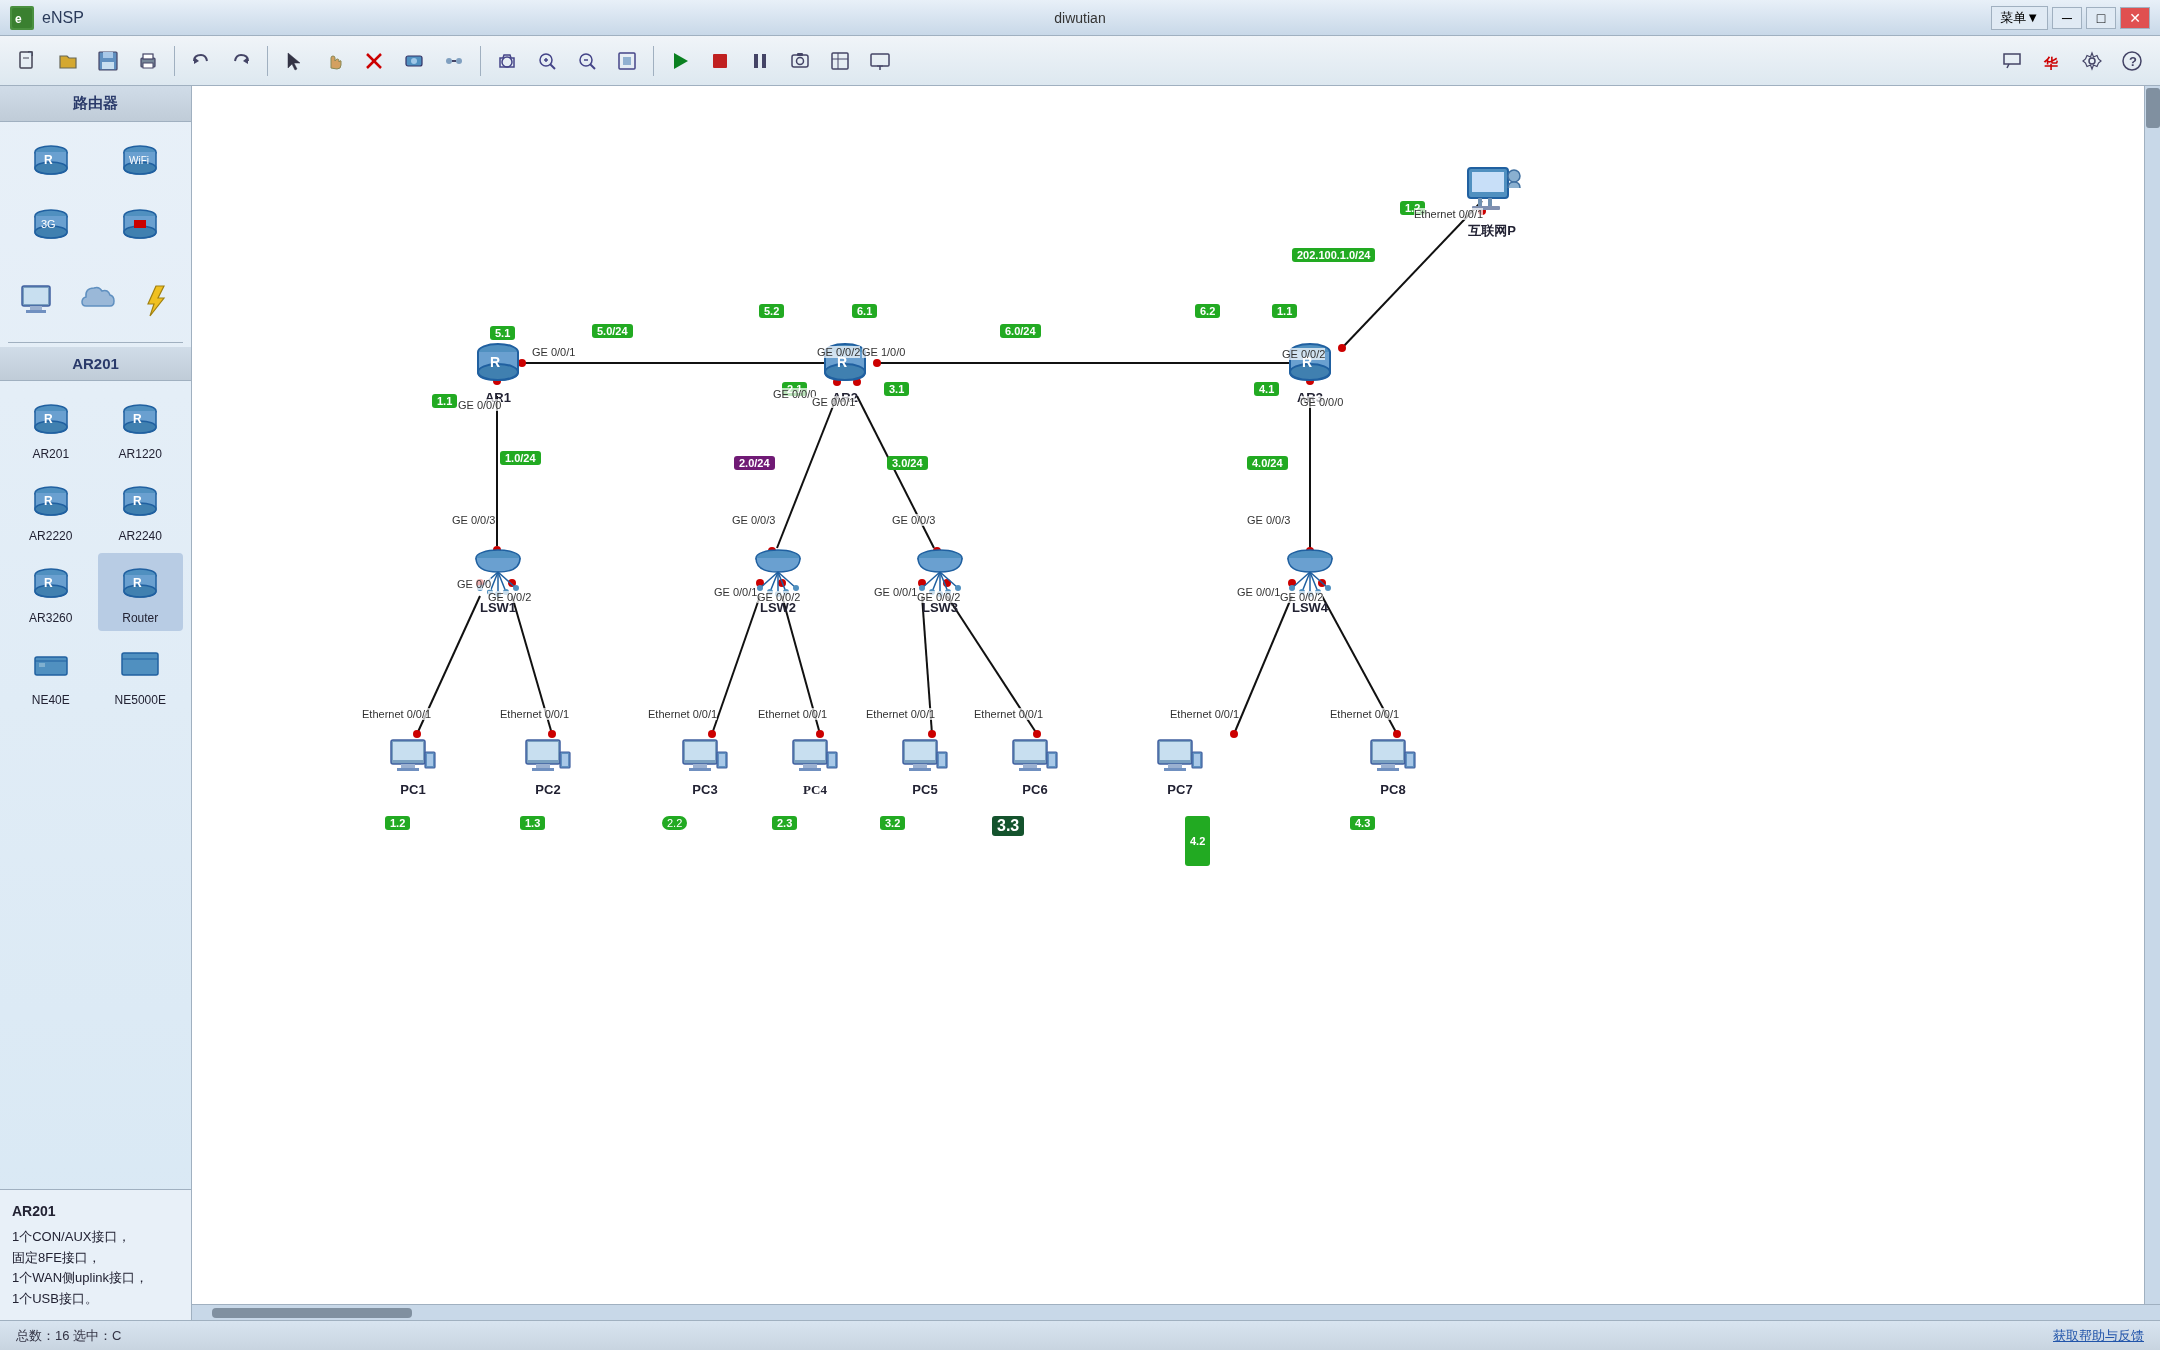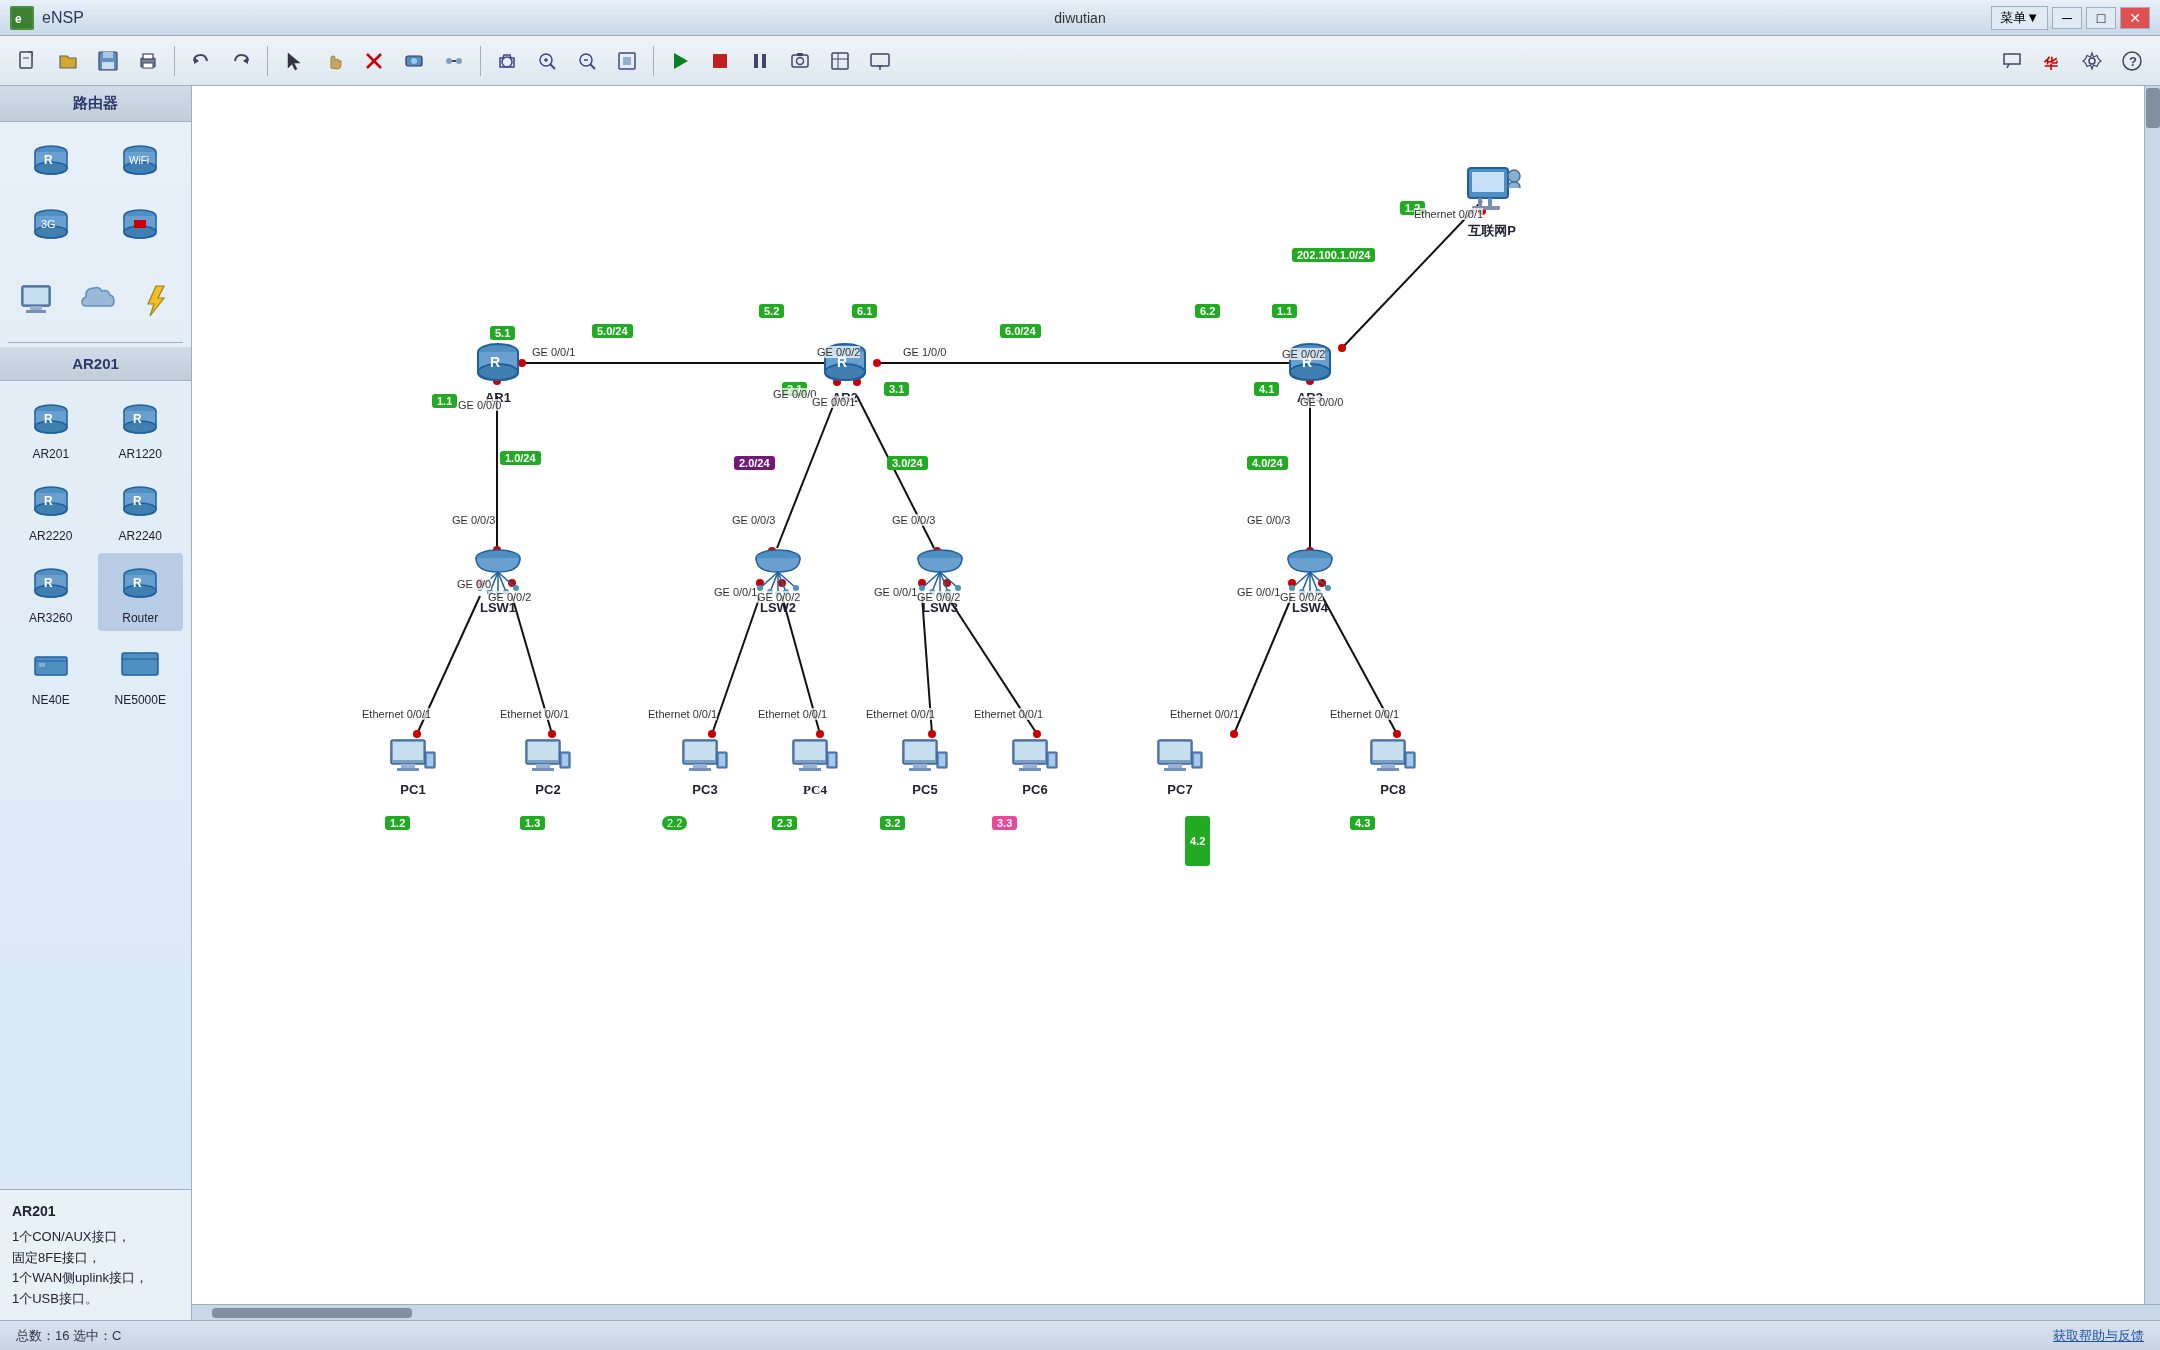--- a/index.html
+++ b/index.html
@@ -732,29 +732,29 @@
       <div style="position:absolute; left:542px; top:370px; background:#701a75; color:white; font-size:11px; padding:1px 5px; border-radius:3px; font-weight:bold;">2.0/24</div>
       <div style="position:absolute; left:695px; top:370px; background:#22aa22; color:white; font-size:11px; padding:1px 5px; border-radius:3px; font-weight:bold;">3.0/24</div>
       <div style="position:absolute; left:1055px; top:370px; background:#22aa22; color:white; font-size:11px; padding:1px 5px; border-radius:3px; font-weight:bold;">4.0/24</div>
       <div style="position:absolute; left:1100px; top:162px; background:#22aa22; color:white; font-size:11px; padding:1px 5px; border-radius:3px; font-weight:bold;">202.100.1.0/24</div>
 
       <div style="position:absolute; left:193px; top:730px; background:#22aa22; color:white; font-size:11px; padding:1px 5px; border-radius:3px; font-weight:bold;">1.2</div>
       <div style="position:absolute; left:328px; top:730px; background:#22aa22; color:white; font-size:11px; padding:1px 5px; border-radius:3px; font-weight:bold;">1.3</div>
       <div style="position:absolute; left:470px; top:730px; background:#22aa22; color:white; font-size:11px; padding:1px 5px; border-radius:7px; font-weight:normal;">2.2</div>
       <div style="position:absolute; left:580px; top:730px; background:#22aa22; color:white; font-size:11px; padding:1px 5px; border-radius:3px; font-weight:bold;">2.3</div>
       <div style="position:absolute; left:688px; top:730px; background:#22aa22; color:white; font-size:11px; padding:1px 5px; border-radius:3px; font-weight:bold;">3.2</div>
-      <div style="position:absolute; left:800px; top:730px; background:#ec4899; color:white; font-size:11px; padding:1px 5px; border-radius:3px; font-weight:bold;">3.3</div>
+      <div style="position:absolute; left:800px; top:730px; background:#14532d; color:white; font-size:16px; padding:1px 5px; border-radius:3px; font-weight:bold;">3.3</div>
       <div style="position:absolute; left:993px; top:730px; background:#22aa22; color:white; font-size:11px; padding:19px 5px; border-radius:3px; font-weight:bold;">4.2</div>
       <div style="position:absolute; left:1158px; top:730px; background:#22aa22; color:white; font-size:11px; padding:1px 5px; border-radius:3px; font-weight:bold;">4.3</div>
 
       <div style="position:absolute; left:340px; top:260px; font-size:11px; color:#333; white-space:nowrap; background:rgba(255,255,255,0.7);">GE 0/0/1</div>
       <div style="position:absolute; left:266px; top:313px; font-size:11px; color:#333; white-space:nowrap; background:rgba(255,255,255,0.7);">GE 0/0/0</div>
       <div style="position:absolute; left:260px; top:428px; font-size:11px; color:#333; white-space:nowrap; background:rgba(255,255,255,0.7);">GE 0/0/3</div>
       <div style="position:absolute; left:625px; top:260px; font-size:11px; color:#333; white-space:nowrap; background:rgba(255,255,255,0.7);">GE 0/0/2</div>
-      <div style="position:absolute; left:670px; top:260px; font-size:11px; color:#333; white-space:nowrap; background:rgba(255,255,255,0.7);margin-left:41px;">GE 1/0/0</div>
+      <div style="position:absolute; left:670px; top:260px; font-size:11px; color:#333; white-space:nowrap; background:rgba(255,255,255,0.7);">GE 1/0/0</div>
       <div style="position:absolute; left:581px; top:302px; font-size:11px; color:#333; white-space:nowrap; background:rgba(255,255,255,0.7);">GE 0/0/0</div>
       <div style="position:absolute; left:620px; top:310px; font-size:11px; color:#333; white-space:nowrap; background:rgba(255,255,255,0.7);">GE 0/0/1</div>
       <div style="position:absolute; left:540px; top:428px; font-size:11px; color:#333; white-space:nowrap; background:rgba(255,255,255,0.7);">GE 0/0/3</div>
       <div style="position:absolute; left:700px; top:428px; font-size:11px; color:#333; white-space:nowrap; background:rgba(255,255,255,0.7);">GE 0/0/3</div>
       <div style="position:absolute; left:1090px; top:262px; font-size:11px; color:#333; white-space:nowrap; background:rgba(255,255,255,0.7);">GE 0/0/2</div>
       <div style="position:absolute; left:1108px; top:310px; font-size:11px; color:#333; white-space:nowrap; background:rgba(255,255,255,0.7);">GE 0/0/0</div>
       <div style="position:absolute; left:1055px; top:428px; font-size:11px; color:#333; white-space:nowrap; background:rgba(255,255,255,0.7);">GE 0/0/3</div>
 
       <div style="position:absolute; left:265px; top:492px; font-size:11px; color:#333; white-space:nowrap; background:rgba(255,255,255,0.7);">GE 0/0</div>
       <div style="position:absolute; left:296px; top:505px; font-size:11px; color:#333; white-space:nowrap; background:rgba(255,255,255,0.7);">GE 0/0/2</div>

